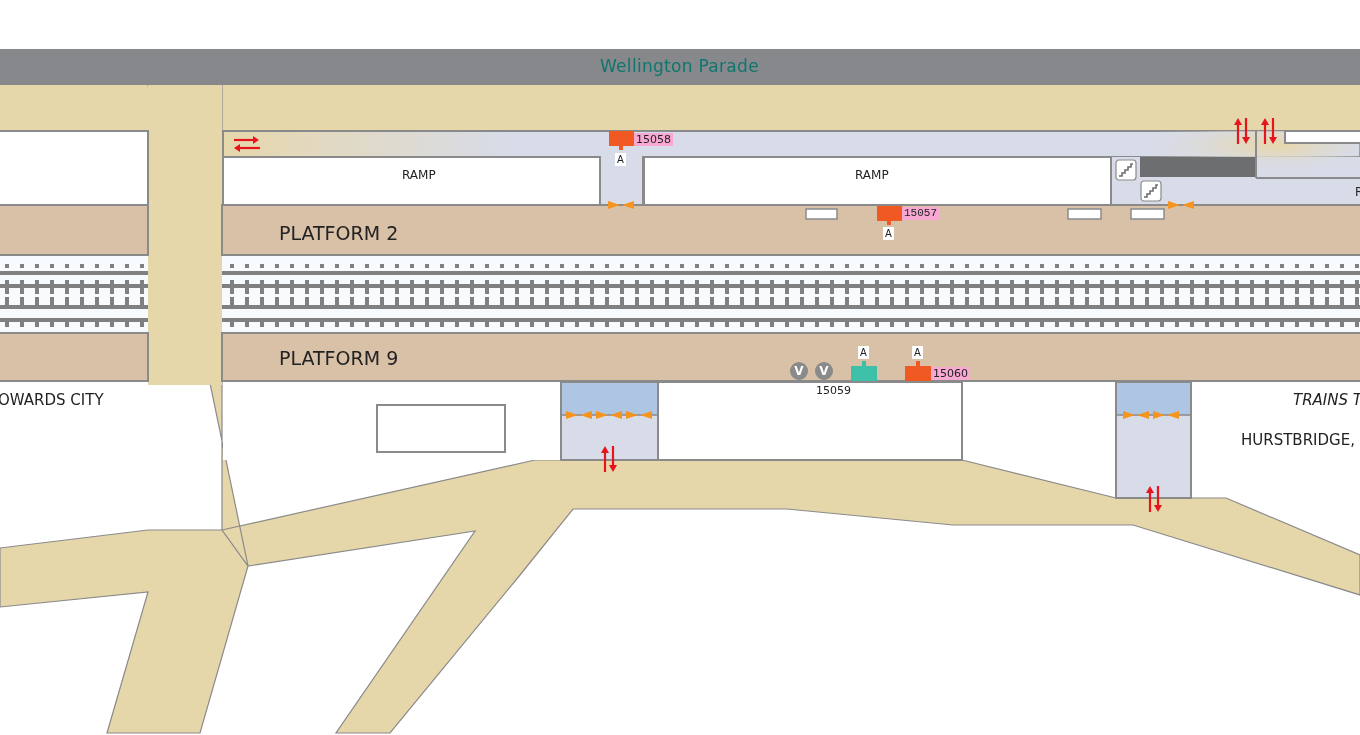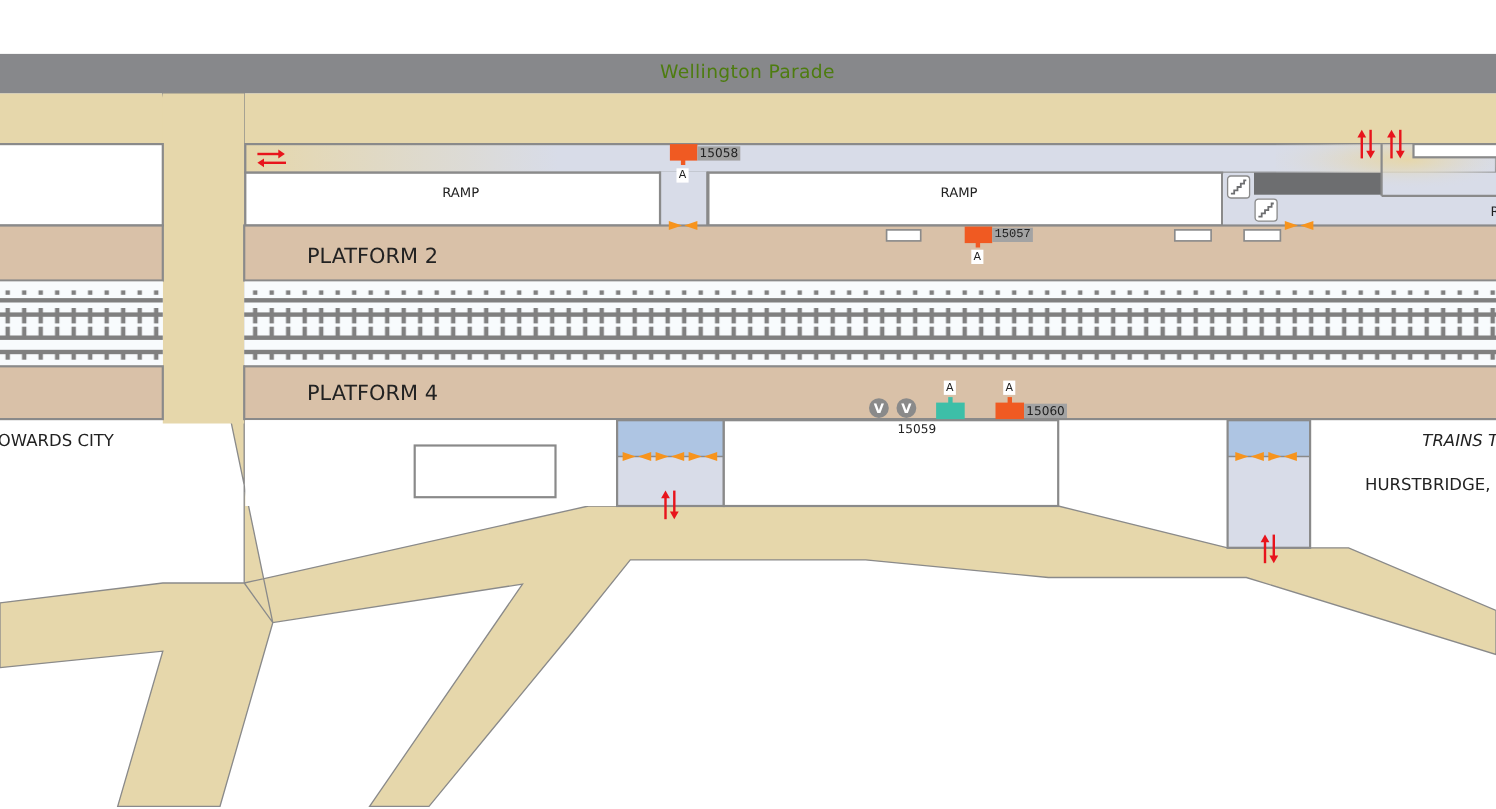--- a/index.html
+++ b/index.html
@@ -1,23 +1,23 @@
 <!DOCTYPE html>
 <html><head>
 <meta charset="utf-8">
 <style>
   html, body { margin: 0; padding: 0; background: #ffffff; }
   body { width: 1360px; height: 735px; overflow: hidden; position: relative; font-family: "DejaVu Sans", "Liberation Sans", sans-serif; }
   #map { position: absolute; left: 0; top: 0; width: 1360px; height: 735px; }
   .lbl { position: absolute; white-space: nowrap; color: #222; font-family: "DejaVu Sans", "Liberation Sans", sans-serif; }
-  .street-name { color: #4d7c0f; font-size: 17px; letter-spacing: 0.3px; }
+  .street-name { color: #0f766e; font-size: 17px; letter-spacing: 0.3px; }
   .platform-name { font-size: 19px; color: #222; }
   .ramp-lbl { font-size: 12px; color: #222; margin-top: 32px; }
   .dest-lbl { font-size: 15px; color: #222; text-align: right; }
-  .stop-id { font-size: 11px; background: #a3a3a3; color: #222; padding: 0 2px; line-height: 13px; }
+  .stop-id { font-size: 11px; background: #f9a8d4; color: #222; padding: 0 2px; line-height: 13px; }
   .stop-a { font-size: 10px; background: #fff; color: #222; width: 11px; text-align: center; line-height: 13px; }
   .vline { position: absolute; width: 18px; height: 18px; border-radius: 50%; background: #8a8a8a; color: #fff; font-size: 12px; font-weight: bold; text-align: center; line-height: 18px; }
 </style>
 </head>
 <body>
 
 <svg id="map" viewBox="0 0 1360 735" xmlns="http://www.w3.org/2000/svg">
   <defs>
     <pattern id="sleepers" x="0" y="0" width="15" height="40" patternUnits="userSpaceOnUse">
       <rect x="5" y="0" width="4" height="28" fill="#808080"></rect>
@@ -190,21 +190,21 @@
   </g>
 </svg>
 
 <div class="lbl street-name" style="left:600px; top:56px;">Wellington Parade</div>
 
 <div class="lbl ramp-lbl" style="left:402px; top:136px;">RAMP</div>
 <div class="lbl ramp-lbl" style="left:855px; top:136px;">RAMP</div>
 <div class="lbl ramp-lbl" style="left:1355px; top:153px;">R</div>
 
 <div class="lbl platform-name" style="left:279px; top:222px;">PLATFORM 2</div>
-<div class="lbl platform-name" style="left:279px; top:347px;">PLATFORM 4</div>
+<div class="lbl platform-name" style="left:279px; top:347px;">PLATFORM 9</div>
 
 <div class="lbl dest-lbl" style="left:-2px; top:391px;">OWARDS CITY</div>
 <div class="lbl dest-lbl" style="left:1293px; top:391px;font-style:italic;">TRAINS T</div>
 <div class="lbl dest-lbl" style="left:1241px; top:431px;">HURSTBRIDGE,</div>
 
 <div class="lbl stop-id" style="left:634px; top:133px;">15058</div>
 <div class="lbl stop-a" style="left:615px; top:153px;">A</div>
 
 <div class="lbl stop-id" style="left:902px; top:207px;font-family:Liberation Mono, monospace;">15057</div>
 <div class="lbl stop-a" style="left:883px; top:227px;">A</div>

